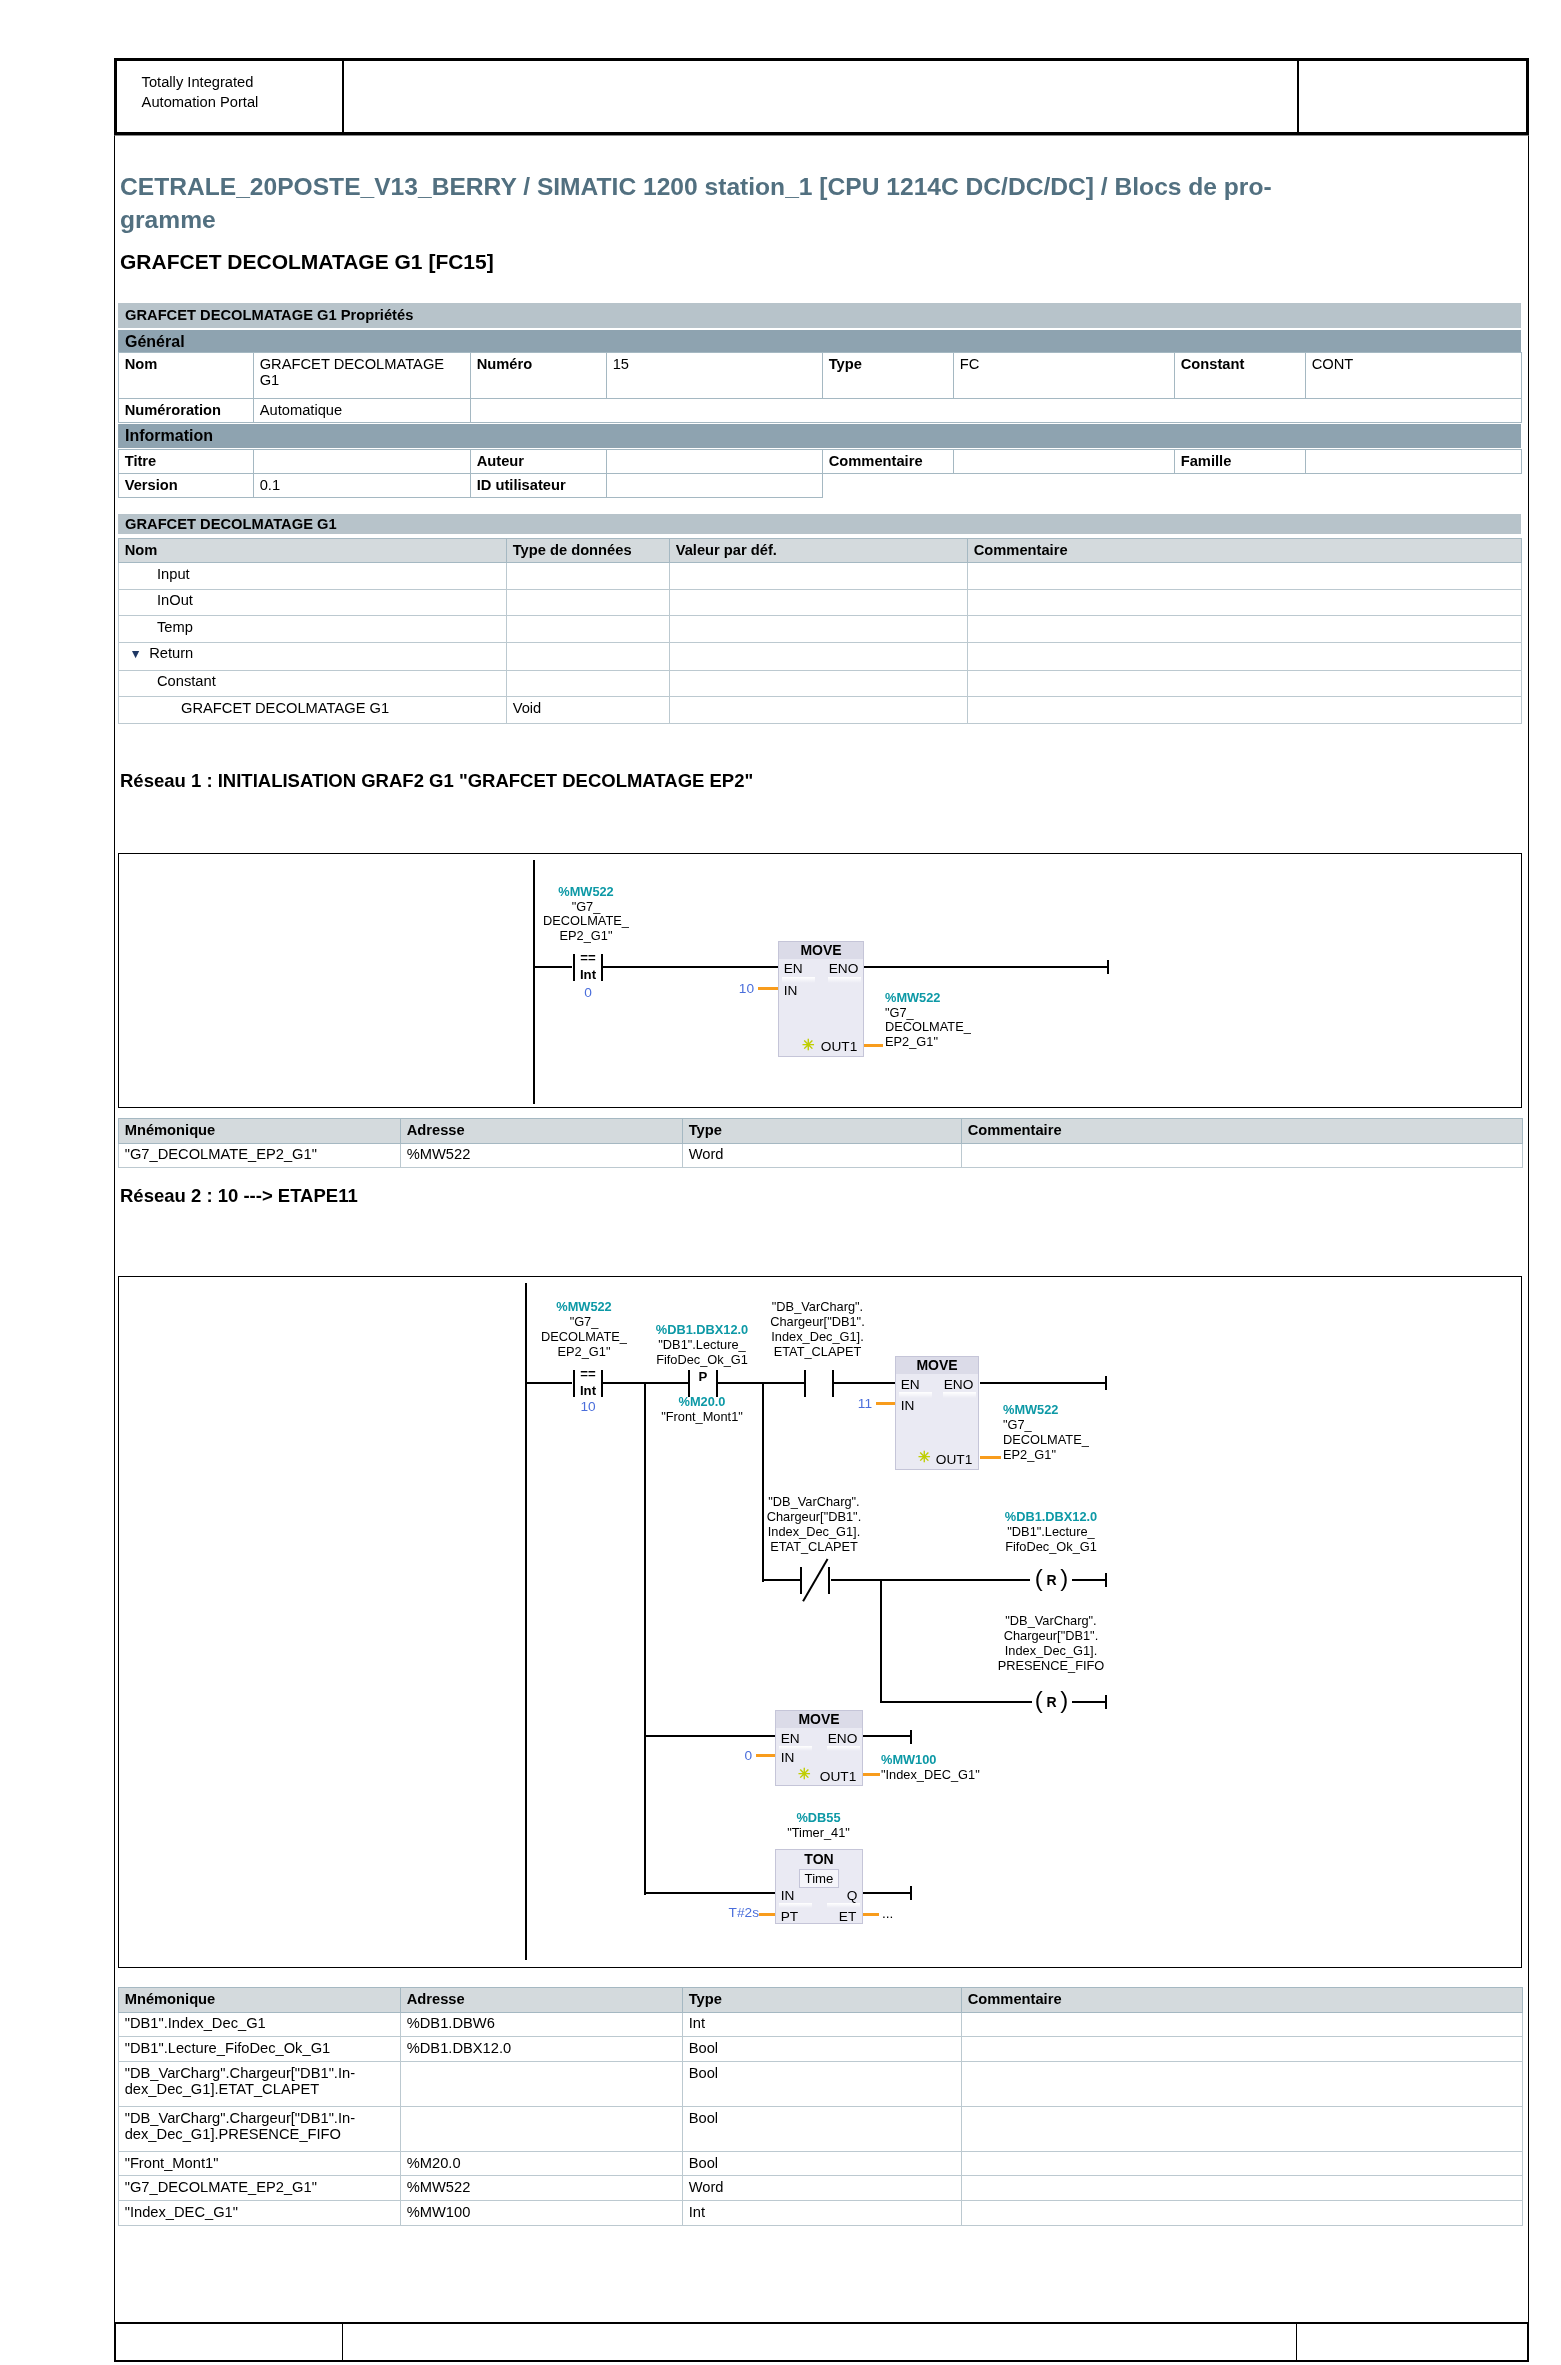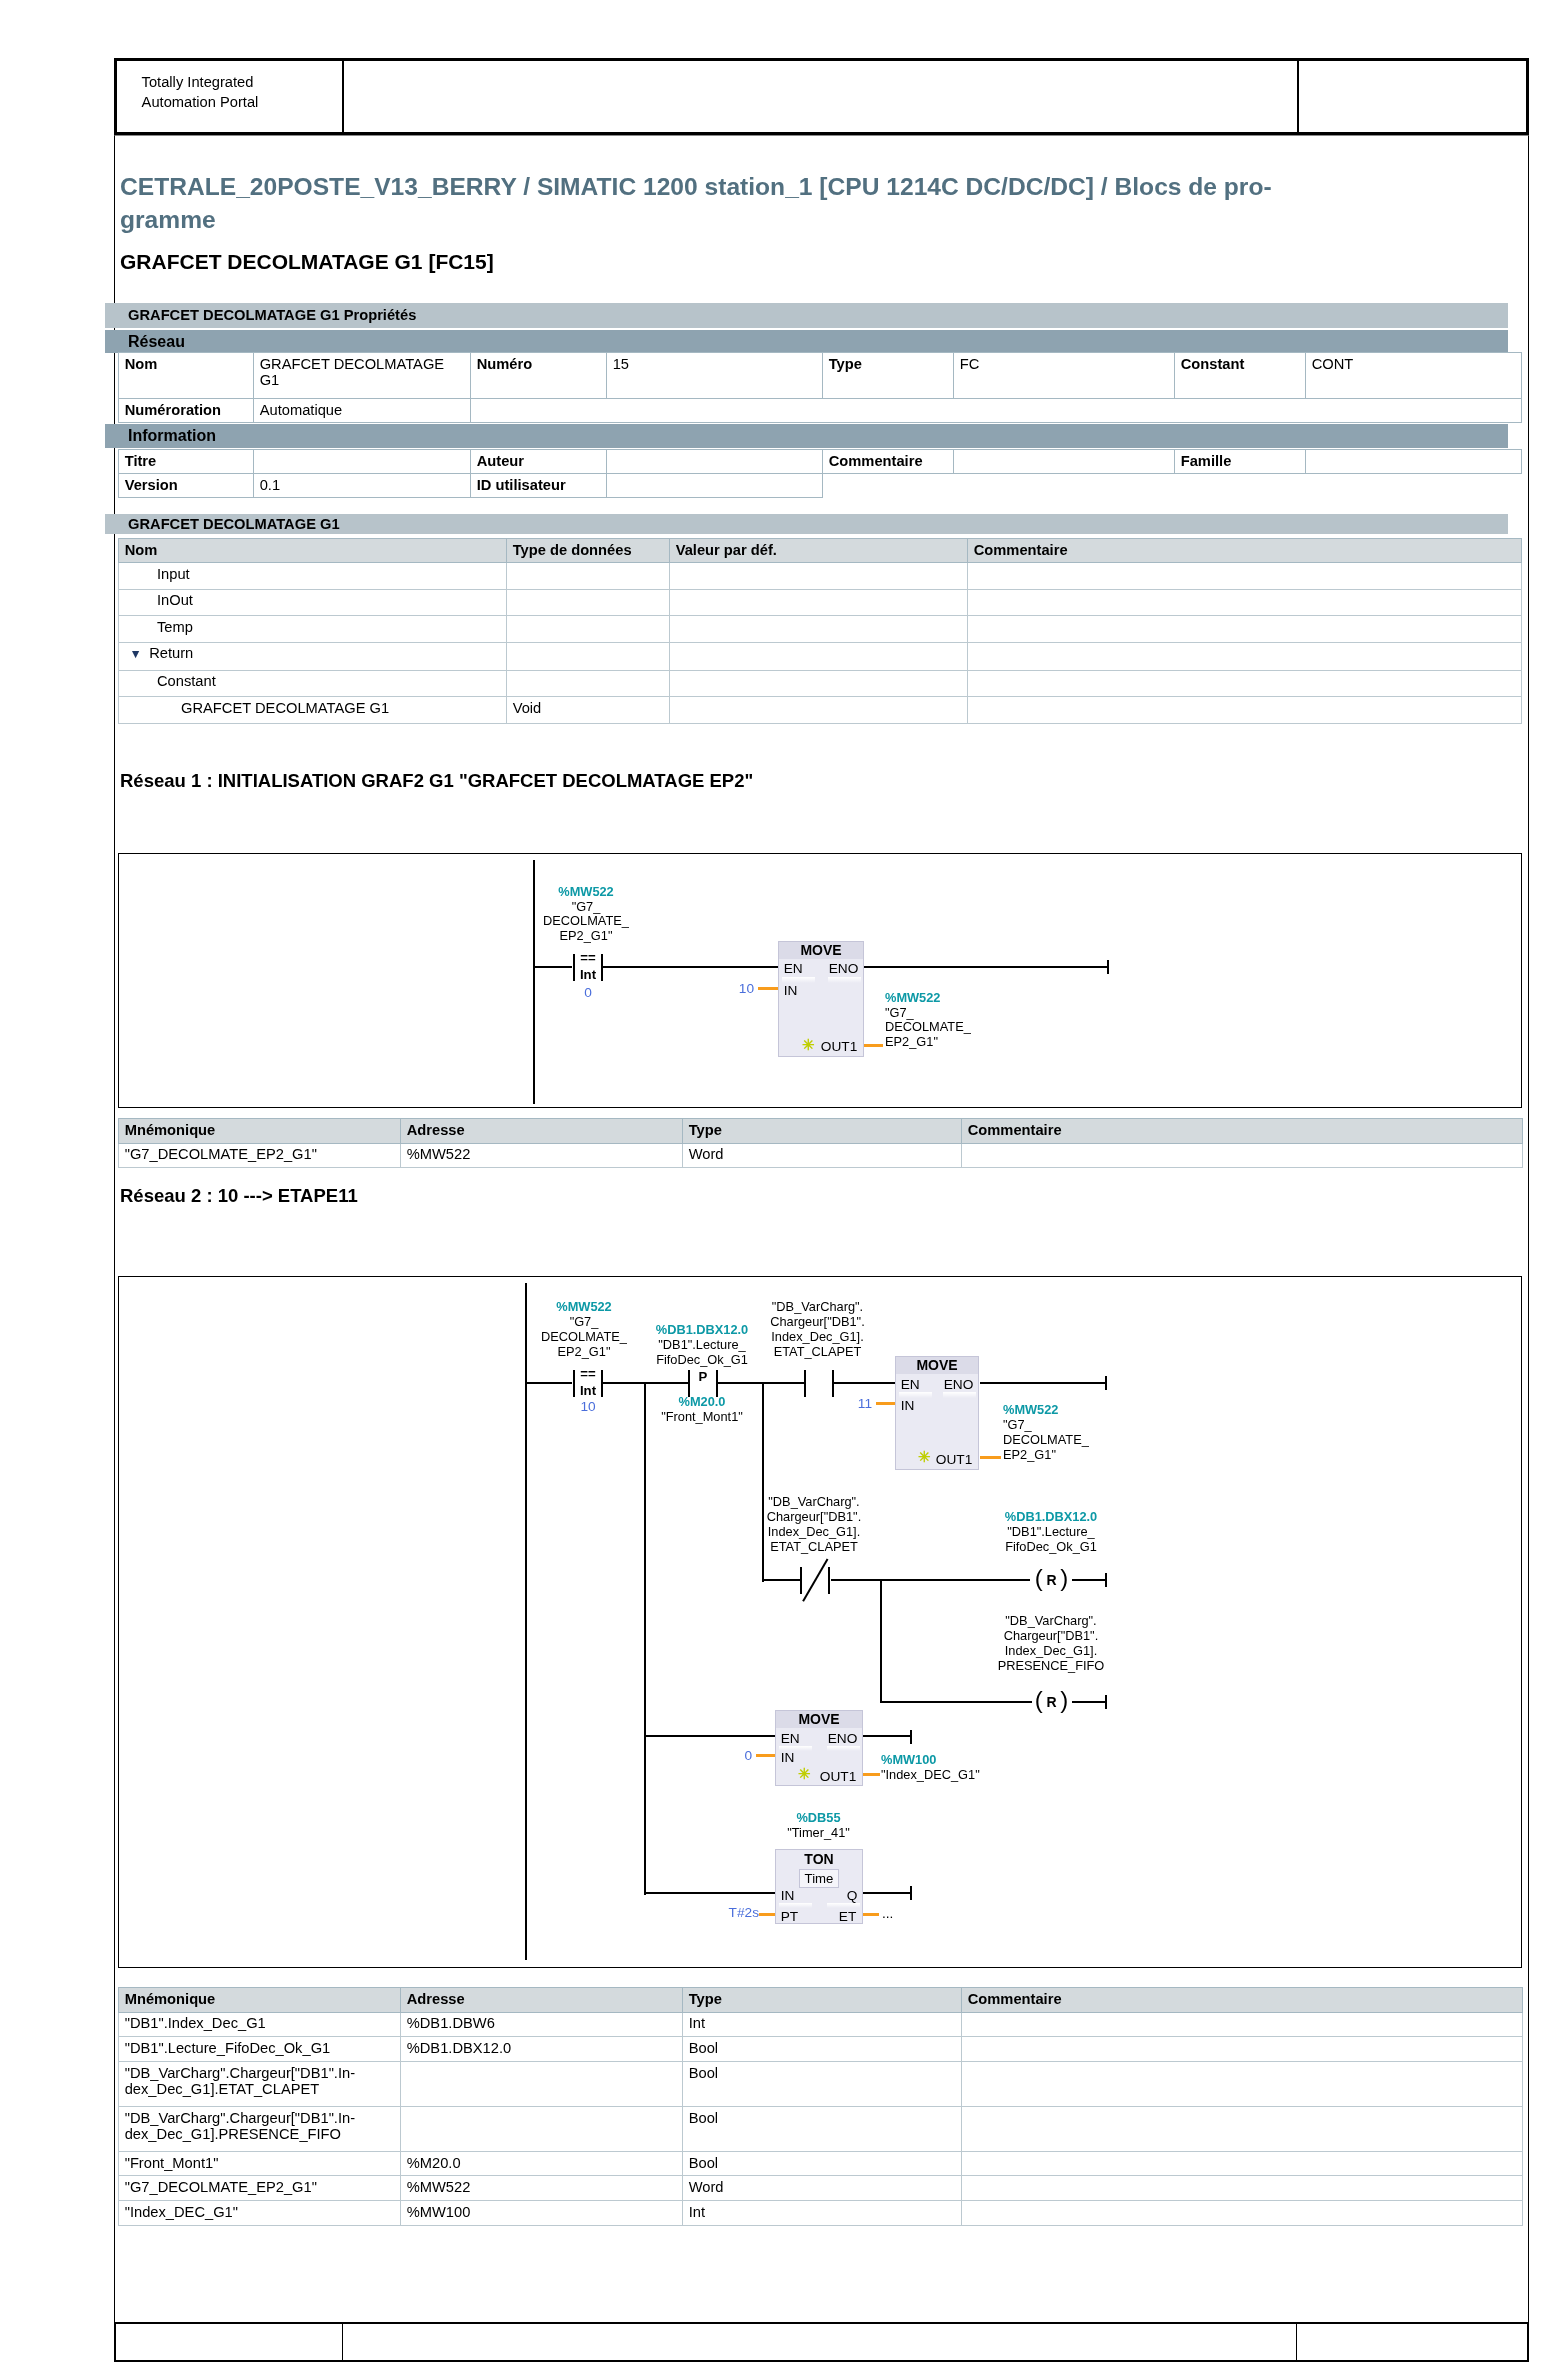--- a/index.html
+++ b/index.html
@@ -9,21 +9,21 @@
   .fframe{position:absolute;border:2.8px solid #000;box-sizing:border-box;background:#fff;}
   .vdiv{position:absolute;width:1.9px;background:#000;top:0;bottom:0;}
   .logo{position:absolute;font-size:14.7px;line-height:19.4px;color:#000;}
   
   .cframe{position:absolute;border-left:1.4px solid #000;border-right:1.4px solid #000;border-top:0.9px solid #8a8a8a;box-sizing:border-box;}
   
   .doctitle{position:absolute;font-size:24.6px;line-height:33px;font-weight:bold;color:#527080;white-space:nowrap;}
   .subtitle{position:absolute;font-size:21px;font-weight:bold;color:#000;white-space:nowrap;}
   .nettitle{position:absolute;font-size:18.5px;font-weight:bold;color:#000;white-space:nowrap;}
   
-  .band{position:absolute;left:105px;width:1403px;box-sizing:border-box;padding-left:23px;font-weight:bold;}
+  .band{position:absolute;left:118px;width:1403px;box-sizing:border-box;padding-left:7px;font-weight:bold;}
   .band.light{background:#B7C3CA;font-size:14.7px;}
   .band.dark{background:#8EA3B0;font-size:16px;}
   
   table{position:absolute;border-collapse:collapse;table-layout:fixed;background:#fff;}
   td,th{box-sizing:border-box;font-size:14.7px;padding:2.8px 5.7px;vertical-align:top;text-align:left;overflow:hidden;}
   .props td{border:0.9px solid #A5B8C2;}
   .props .lbl{font-weight:bold;}
   td.nob{border:none;background:transparent;}
   .grid th{background:#D4DADD;border:0.9px solid #A5B8C2;font-weight:bold;}
   .grid td{border:0.9px solid #BCC9D0;}
@@ -74,21 +74,21 @@
 
   <div class="cframe" style="left:114px;top:135px;width:1415px;height:2187px;"></div>
 
   <div class="doctitle" style="left:120px;top:170px;">
     <div>CETRALE_20POSTE_V13_BERRY / SIMATIC 1200 station_1 [CPU 1214C DC/DC/DC] / Blocs de pro-</div>
     <div>gramme</div>
   </div>
   <div class="subtitle" style="left:120px;top:250px;">GRAFCET DECOLMATAGE G1 [FC15]</div>
 
   <div class="band light" style="top:303px;height:24.6px;line-height:24.6px;">GRAFCET DECOLMATAGE G1 Propriétés</div>
-  <div class="band dark" style="top:330px;height:23px;line-height:23px;">Réseau</div>
+  <div class="band dark" style="top:330px;height:23px;line-height:23px;">Général</div>
 
   <table class="props" style="left:118px;top:352px;width:1403px;">
     <colgroup>
         <col style="width:135px">
         <col style="width:217px">
         <col style="width:136px">
         <col style="width:216px">
         <col style="width:131px">
         <col style="width:221px">
         <col style="width:131px">

